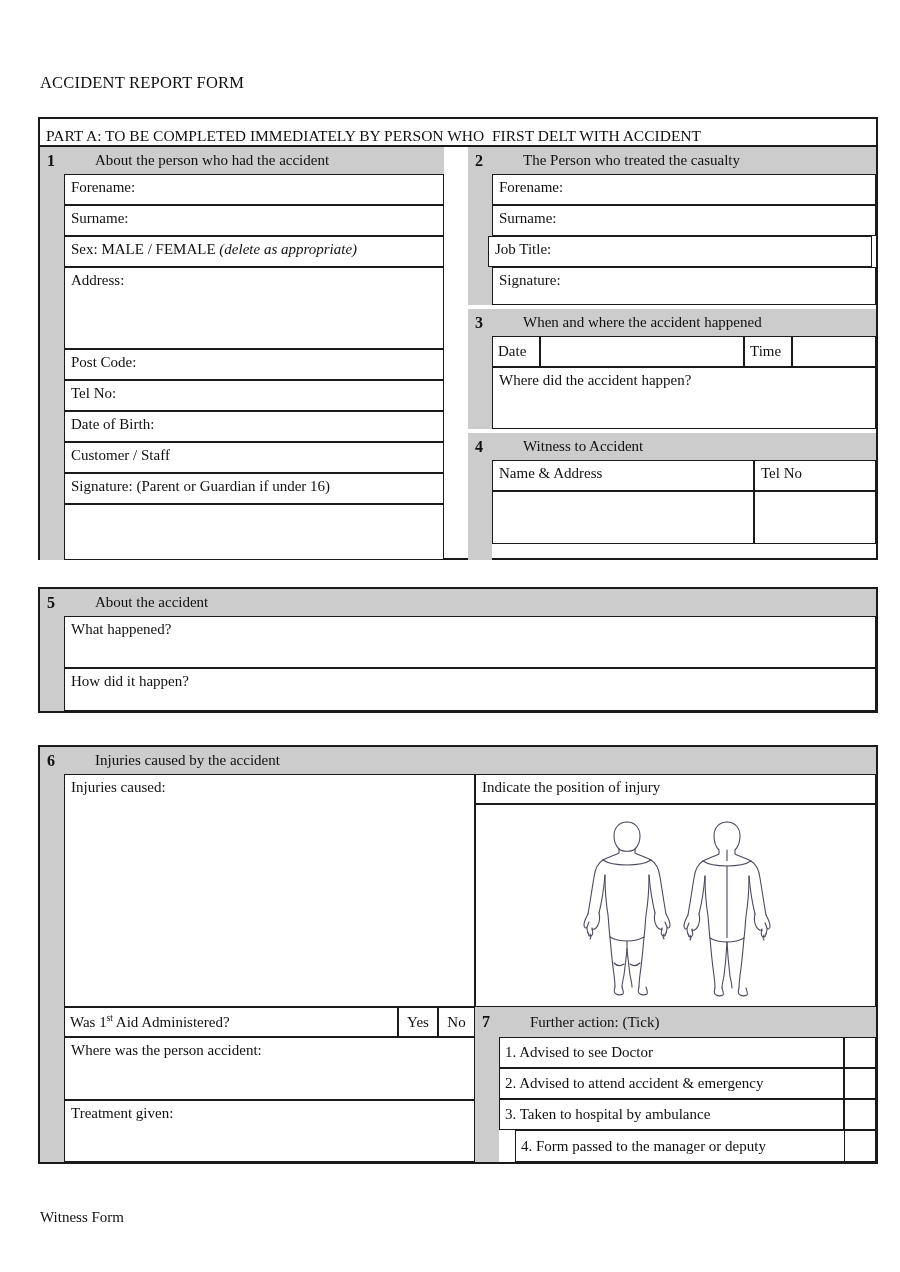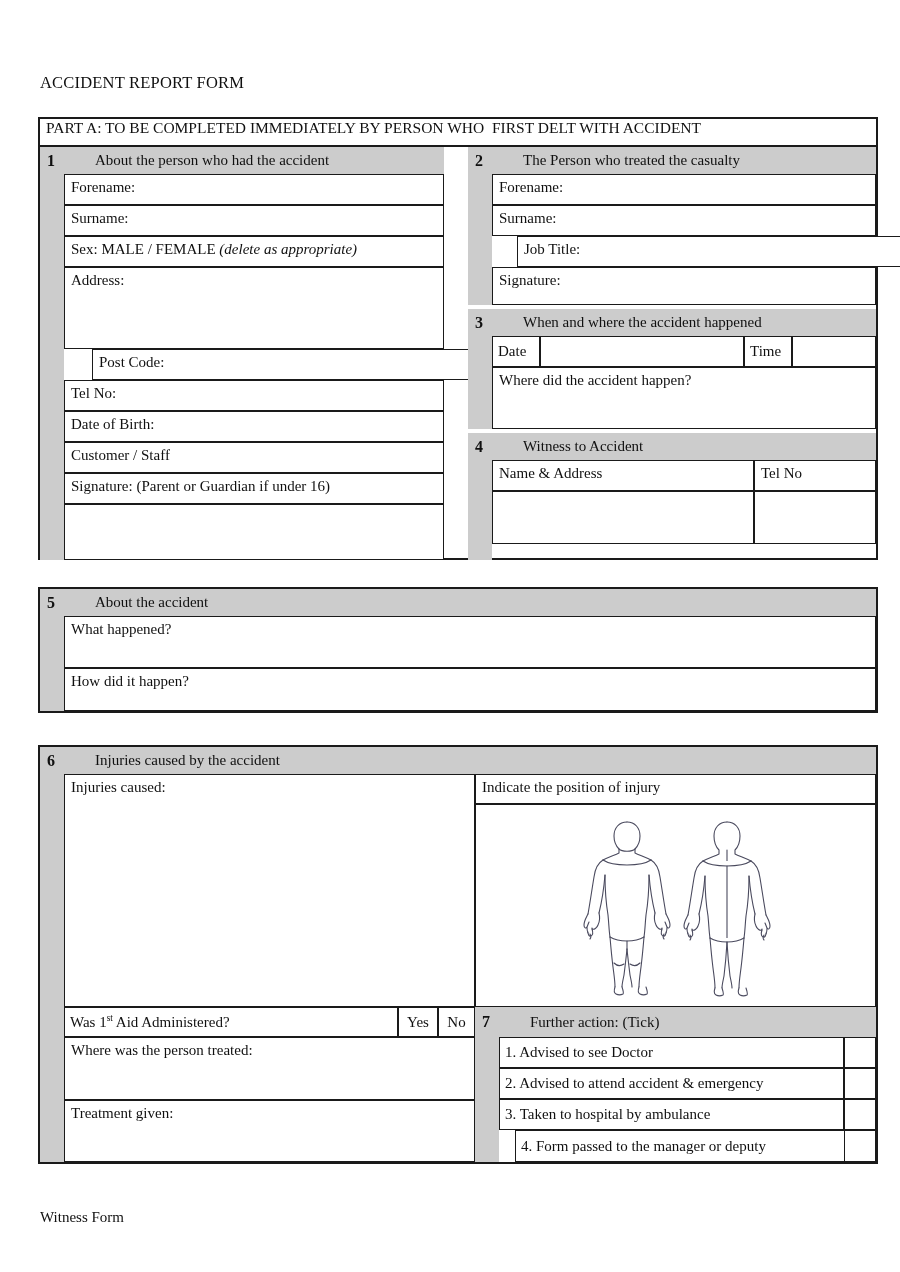--- a/index.html
+++ b/index.html
@@ -109,21 +109,21 @@
 
 <div class="doc-title">
   <div>ACCIDENT REPORT FORM</div>
   <div>ALL BOXES TO BE COMPLETED</div>
 </div>
 
 <div class="block" style="left:38px; top:117px; width:840px; height:443px;">
 
   <div style="position:absolute; left:0; top:0; width:836px; height:28px;
               box-sizing:border-box; border-bottom:2px solid #1a1a1a;
-              display:flex; align-items:flex-start; padding-left:6px;
+              display:flex; align-items:flex-end; padding-left:6px;
               font-size:15.5px; white-space:pre;">
     <span>PART A: TO BE COMPLETED IMMEDIATELY BY PERSON WHO  FIRST DELT WITH ACCIDENT</span>
   </div>
 
   <div class="rail" style="left:0px; top:28px; width:24px; height:413px;"></div>
 
   <div class="sec-head" style="position:absolute; left:0px; top:28px; width:404px; height:27px;">
     <span class="sec-num">1</span>
     <span class="sec-title">About the person who had the accident</span>
   </div>
@@ -133,21 +133,21 @@
   </div>
   <div class="cell" style="left:24px; top:86px; width:380px; height:31px;">
     <span>Surname:</span>
   </div>
   <div class="cell" style="left:24px; top:117px; width:380px; height:31px;">
     <span>Sex: MALE / FEMALE </span><span class="ital">(delete as appropriate)</span>
   </div>
   <div class="cell" style="left:24px; top:148px; width:380px; height:82px;">
     <span>Address:</span>
   </div>
-  <div class="cell" style="left:24px; top:230px; width:380px; height:31px;margin-left:28px;">
+  <div class="cell" style="left:24px; top:230px; width:380px; height:31px;">
     <span>Post Code:</span>
   </div>
   <div class="cell" style="left:24px; top:261px; width:380px; height:31px;">
     <span>Tel No:</span>
   </div>
   <div class="cell" style="left:24px; top:292px; width:380px; height:31px;">
     <span>Date of Birth:</span>
   </div>
   <div class="cell" style="left:24px; top:323px; width:380px; height:31px;">
     <span>Customer / Staff</span>
@@ -163,21 +163,21 @@
     <span class="sec-num">2</span>
     <span class="sec-title">The Person who treated the casualty</span>
   </div>
 
   <div class="cell" style="left:452px; top:55px; width:384px; height:31px;">
     <span>Forename:</span>
   </div>
   <div class="cell" style="left:452px; top:86px; width:384px; height:31px;">
     <span>Surname:</span>
   </div>
-  <div class="cell" style="left:477px; top:117px; width:384px; height:31px;">
+  <div class="cell" style="left:448px; top:117px; width:384px; height:31px;">
     <span>Job Title:</span>
   </div>
   <div class="cell" style="left:452px; top:148px; width:384px; height:38px;">
     <span>Signature:</span>
   </div>
 
   <div class="rail" style="left:428px; top:190px; width:24px; height:120px;"></div>
 
   <div class="sec-head" style="position:absolute; left:428px; top:190px; width:408px; height:27px;">
     <span class="sec-num">3</span>
@@ -352,21 +352,21 @@
     </span>
   </div>
   <div class="cell center" style="left:358px; top:260px; width:40px; height:30px; justify-content:center; padding:0;">
     <span>Yes</span>
   </div>
   <div class="cell center" style="left:398px; top:260px; width:37px; height:30px; justify-content:center; padding:0;">
     <span>No</span>
   </div>
 
   <div class="cell" style="left:24px; top:290px; width:411px; height:63px;">
-    <span>Where was the person treated:</span>
+    <span>Where was the person accident:</span>
   </div>
   <div class="cell" style="left:24px; top:353px; width:411px; height:62px;">
     <span>Treatment given:</span>
   </div>
 
   <div class="rail" style="left:435px; top:260px; width:24px; height:155px;"></div>
 
   <div class="sec-head" style="position:absolute; left:435px; top:260px; width:401px; height:30px;">
     <span class="sec-num">7</span>
     <span class="sec-title">Further action: (Tick)</span>

